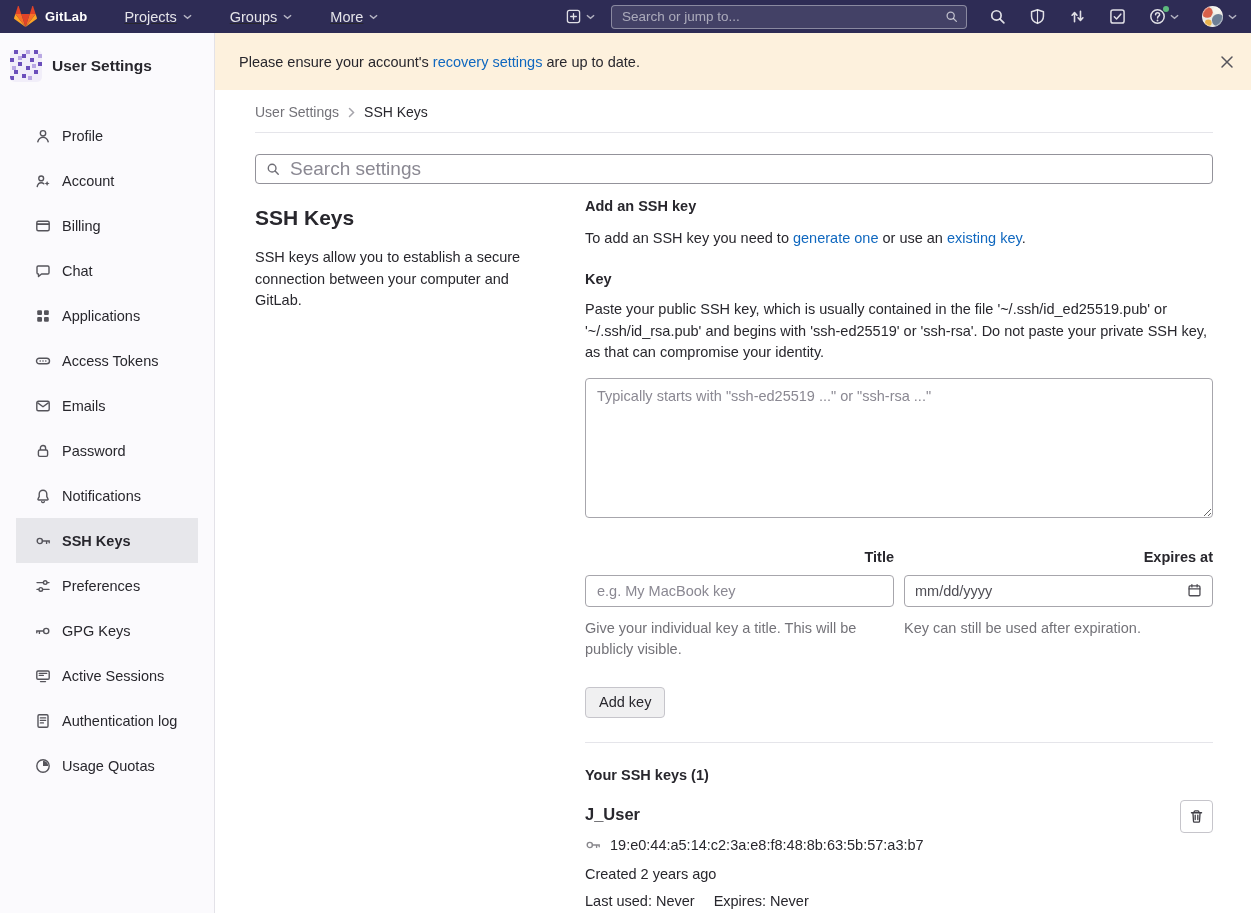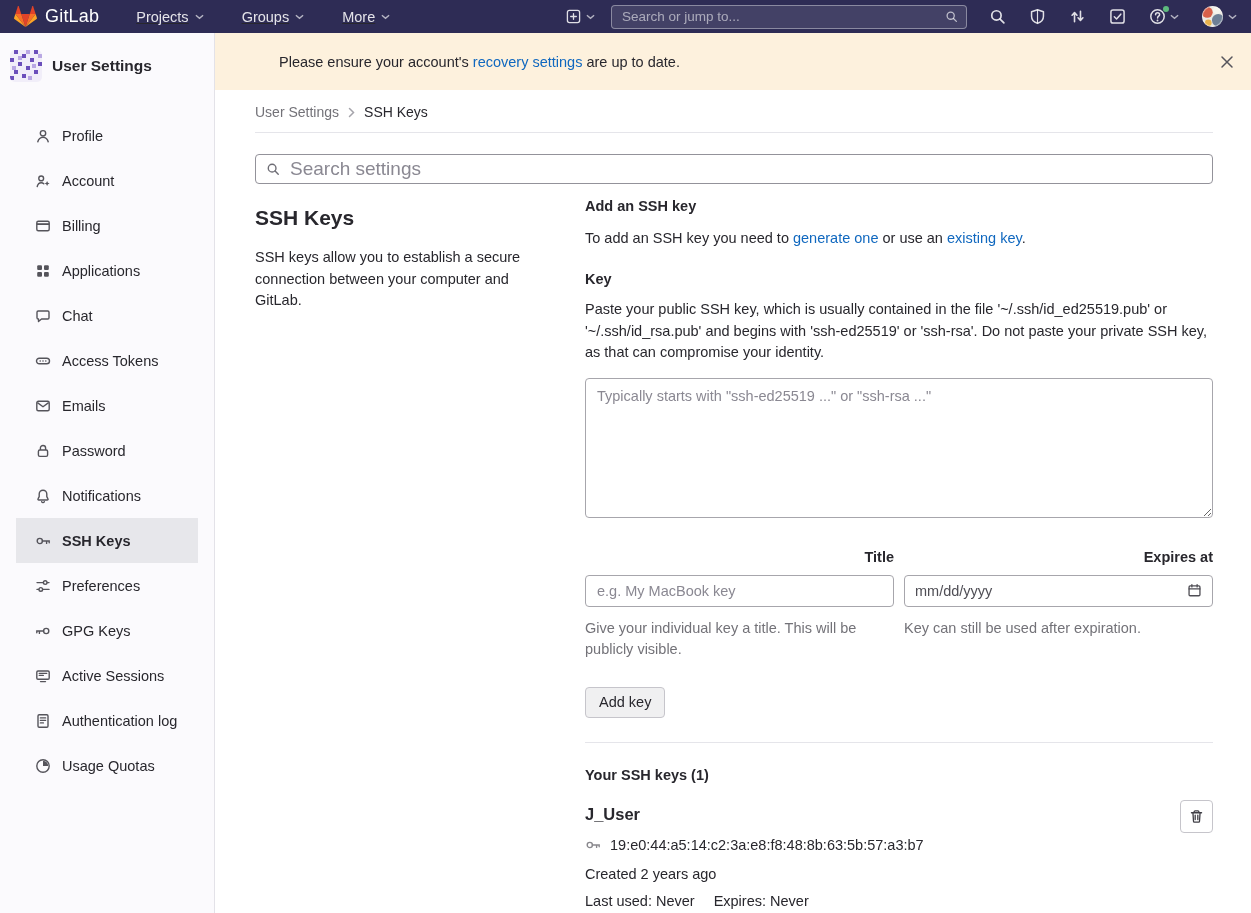--- a/index.html
+++ b/index.html
@@ -22,21 +22,21 @@
     font-family:"Liberation Sans","DejaVu Sans",sans-serif;
     font-size:14.5px;color:var(--text);background:#fff;
   }
   a{color:var(--link);text-decoration:none;cursor:pointer;}
   svg{display:block;}
 
   
   .navbar{position:fixed;top:0;left:0;right:0;height:33px;background:var(--navbar-bg);
     display:flex;align-items:center;padding:0 14px;z-index:20;}
   .logo{display:flex;align-items:center;gap:8px;margin-right:26px;cursor:pointer;}
-  .logo-text{color:#fff;font-weight:400;font-size:18px;letter-spacing:.2px;}
+  .logo-text{color:#fff;font-weight:700;font-size:13px;letter-spacing:.2px;}
   .nav-menu{display:flex;gap:16px;text-decoration:underline;}
   .nav-link{display:flex;align-items:center;gap:6px;color:rgba(255,255,255,.87);
     padding:4px 11px;cursor:pointer;font-size:14.5px;}
   .chev{opacity:.75;}
   .nav-spacer{flex:1;}
   .nav-plus{display:flex;align-items:center;gap:5px;color:rgba(255,255,255,.85);margin-right:16px;cursor:pointer;}
   .nav-search{width:356px;height:24px;background:rgba(255,255,255,.10);
     border:1px solid rgba(255,255,255,.38);border-radius:4px;display:flex;align-items:center;
     padding:0 8px;margin-right:22px;}
   .nav-search input{flex:1;background:transparent;border:none;outline:none;color:#fff;font-size:13.5px;font-family:inherit;}
@@ -54,21 +54,21 @@
   .sidebar-title{font-weight:600;font-size:15.5px;color:var(--text);}
   .sidebar-menu{list-style:none;margin:16px;padding:0;}
   .sidebar-menu li{display:flex;align-items:center;gap:11px;height:45px;padding:0 10px 0 19px;
     font-size:14.5px;color:var(--text);cursor:pointer;}
   .sidebar-menu li.active{background:var(--sidebar-active);font-weight:600;}
   .sicon{width:16px;height:16px;color:#55545b;flex:none;display:flex;align-items:center;}
 
   
   .content{margin-left:215px;padding-top:33px;height:913px;overflow:hidden;}
   .alert{height:57px;background:var(--alert-bg);display:flex;align-items:center;
-    padding:0 52px 0 64px;position:relative;}
+    padding:0 52px 0 24px;position:relative;}
   .alert-close{position:absolute;right:13px;top:50%;transform:translateY(-50%);
     background:none;border:none;cursor:pointer;color:#56555c;padding:4px;}
   .content-inner{padding:0 38px 40px 40px;}
   .breadcrumb{display:flex;align-items:center;gap:9px;margin-top:14px;font-size:14px;color:var(--muted);}
   .breadcrumb .current{color:var(--text);}
   .crumb-sep{color:#a5a4ab;}
   hr.crumb{border:none;border-top:1px solid var(--divider);margin:12px 0 0;}
   .settings-search{margin-top:21px;height:30px;border:1px solid #93929a;border-radius:4px;
     display:flex;align-items:center;gap:8px;padding:0 10px;color:#6e6d75;background:#fff;}
   .settings-search input{flex:1;border:none;outline:none;background:transparent;
@@ -281,36 +281,36 @@
       <span class="sicon">
           <svg width="16" height="16" viewBox="0 0 16 16" fill="none" stroke="currentColor" stroke-width="1.4">
             <rect x="1.8" y="3.2" width="12.4" height="9.6" rx="1.5"></rect>
             <path d="M1.8 6.1h12.4" stroke-width="1.8"></path>
           </svg>
         </span>
       <span>Billing</span>
     </li>
     <li>
       <span class="sicon">
+          <svg width="16" height="16" viewBox="0 0 16 16" fill="none" stroke="currentColor" stroke-width="1.4" stroke-linejoin="round">
+            <path d="M2 4.2C2 3.5 2.5 3 3.2 3h9.6c.7 0 1.2.5 1.2 1.2v5.6c0 .7-.5 1.2-1.2 1.2H6.5l-3 2.5V11h-.3C2.5 11 2 10.5 2 9.8z"></path>
+          </svg>
+        </span>
+      <span>Chat</span>
+    </li>
+    <li>
+      <span class="sicon">
           <svg width="16" height="16" viewBox="0 0 16 16" fill="currentColor">
             <rect x="2.2" y="2.2" width="4.8" height="4.8" rx="1.1"></rect>
             <rect x="9" y="2.2" width="4.8" height="4.8" rx="1.1"></rect>
             <rect x="2.2" y="9" width="4.8" height="4.8" rx="1.1"></rect>
             <rect x="9" y="9" width="4.8" height="4.8" rx="1.1"></rect>
           </svg>
         </span>
       <span>Applications</span>
-    </li>
-    <li>
-      <span class="sicon">
-          <svg width="16" height="16" viewBox="0 0 16 16" fill="none" stroke="currentColor" stroke-width="1.4" stroke-linejoin="round">
-            <path d="M2 4.2C2 3.5 2.5 3 3.2 3h9.6c.7 0 1.2.5 1.2 1.2v5.6c0 .7-.5 1.2-1.2 1.2H6.5l-3 2.5V11h-.3C2.5 11 2 10.5 2 9.8z"></path>
-          </svg>
-        </span>
-      <span>Chat</span>
     </li>
     <li>
       <span class="sicon">
           <svg width="16" height="16" viewBox="0 0 16 16" fill="none" stroke="currentColor" stroke-width="1.4">
             <rect x="1.5" y="5.2" width="13" height="5.6" rx="2.8"></rect>
             <circle cx="5.2" cy="8" r=".8" fill="currentColor" stroke="none"></circle>
             <circle cx="8" cy="8" r=".8" fill="currentColor" stroke="none"></circle>
             <circle cx="10.8" cy="8" r=".8" fill="currentColor" stroke="none"></circle>
           </svg>
         </span>

